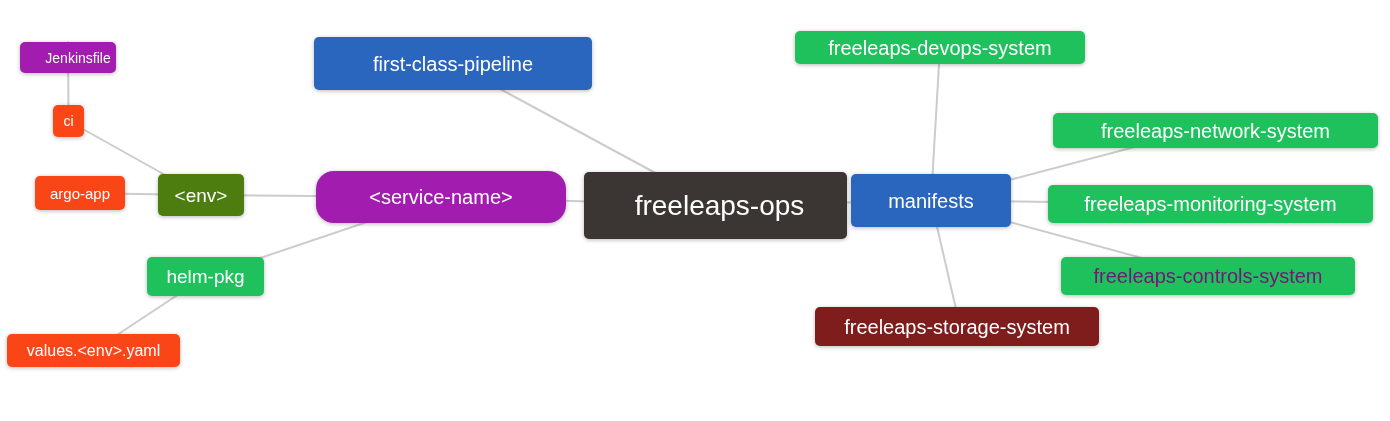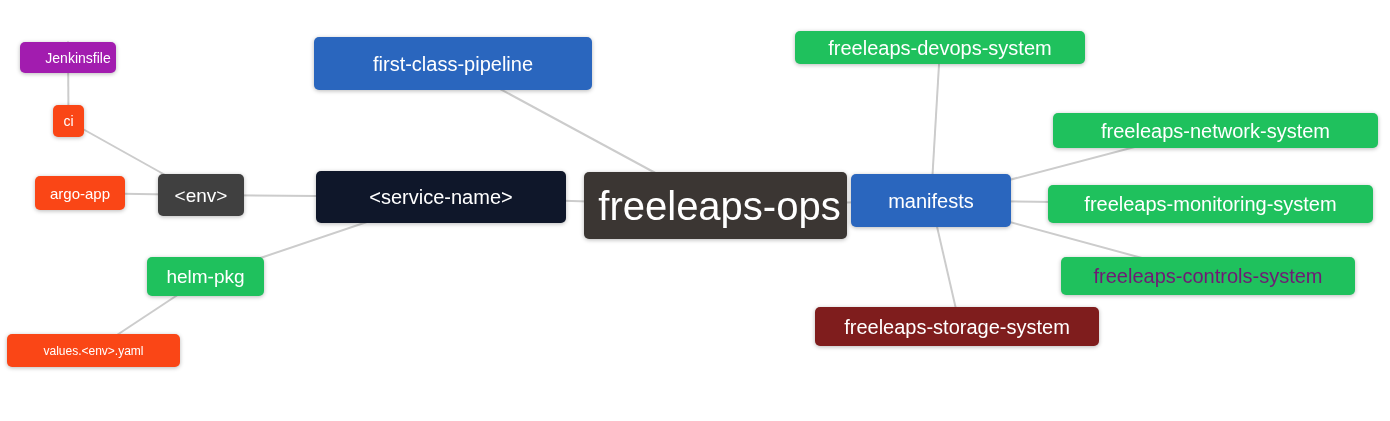--- a/index.html
+++ b/index.html
@@ -17,25 +17,25 @@
     color:#ffffff;
     border-radius:5px;
     box-shadow:0 1px 4px rgba(0,0,0,.28);
     white-space:nowrap;
     cursor:pointer;
     box-sizing:border-box;
     line-height:1;
   }
   .t-xs{font-size:14px;}
   .t-sm{font-size:15px;}
-  .t-sm2{font-size:12px;}
+  .t-sm2{font-size:16px;}
   .t-md{font-size:19px;}
   .t-sys{font-size:20px;}
   .t-lg{font-size:20px;}
-  .t-xl{font-size:40px;padding-left:8px;}
+  .t-xl{font-size:28px;padding-left:8px;}
 </style>
 </head>
 <body>
 
 <div id="stage">
     <svg width="1390" height="421" id="edge-layer">
       <line x1="68" y1="41.5" x2="68.5" y2="121" stroke="#CCCCCC" stroke-width="2"></line>
       <line x1="68.5" y1="121" x2="201" y2="195" stroke="#CCCCCC" stroke-width="2"></line>
       <line x1="77" y1="193" x2="201" y2="195" stroke="#CCCCCC" stroke-width="2"></line>
       <line x1="201" y1="195" x2="441" y2="197" stroke="#CCCCCC" stroke-width="2"></line>
@@ -46,25 +46,25 @@
       <line x1="715.5" y1="205.5" x2="931" y2="200.5" stroke="#CCCCCC" stroke-width="2"></line>
       <line x1="931" y1="200.5" x2="940" y2="47.5" stroke="#CCCCCC" stroke-width="2"></line>
       <line x1="931" y1="200.5" x2="1197.5" y2="130.5" stroke="#CCCCCC" stroke-width="2"></line>
       <line x1="931" y1="200.5" x2="1210.5" y2="204" stroke="#CCCCCC" stroke-width="2"></line>
       <line x1="931" y1="200.5" x2="1208" y2="276" stroke="#CCCCCC" stroke-width="2"></line>
       <line x1="931" y1="200.5" x2="960" y2="326.5" stroke="#CCCCCC" stroke-width="2"></line>
     </svg>
     <div class="node t-xs" style="left: 20px; top: 42px; width: 96px; height: 31px; background: #a21caf; color: rgb(255, 255, 255); padding-left: 20px;">Jenkinsfile</div>
     <div class="node t-xs" style="left: 53px; top: 105px; width: 31px; height: 32px; background: rgb(250, 70, 22); color: rgb(255, 255, 255);">ci</div>
     <div class="node t-sm" style="left: 35px; top: 176px; width: 90px; height: 34px; background: rgb(250, 70, 22); color: rgb(255, 255, 255);">argo-app</div>
-    <div class="node t-md" style="left: 158px; top: 174px; width: 86px; height: 42px; background: #404040; color: rgb(255, 255, 255);">&lt;env&gt;</div>
+    <div class="node t-md" style="left: 158px; top: 174px; width: 86px; height: 42px; background: #4d7c0f; color: rgb(255, 255, 255);">&lt;env&gt;</div>
     <div class="node t-md" style="left: 147px; top: 257px; width: 117px; height: 39px; background: rgb(31, 193, 93); color: rgb(255, 255, 255);">helm-pkg</div>
     <div class="node t-sm2" style="left: 7px; top: 334px; width: 173px; height: 33px; background: rgb(250, 70, 22); color: rgb(255, 255, 255);">values.&lt;env&gt;.yaml</div>
     <div class="node t-lg" style="left: 314px; top: 37px; width: 278px; height: 53px; background: rgb(42, 102, 190); color: rgb(255, 255, 255);">first-class-pipeline</div>
-    <div class="node t-lg" style="left: 316px; top: 171px; width: 250px; height: 52px; background: #0f172a; color: rgb(255, 255, 255);">&lt;service-name&gt;</div>
+    <div class="node t-lg" style="left: 316px; top: 171px; width: 250px; height: 52px; background: #a21caf; color: rgb(255, 255, 255); border-radius: 18px;">&lt;service-name&gt;</div>
     <div class="node t-xl" style="left: 584px; top: 172px; width: 263px; height: 67px; background: rgb(59, 54, 51); color: rgb(255, 255, 255);">freeleaps-ops</div>
     <div class="node t-lg" style="left: 851px; top: 174px; width: 160px; height: 53px; background: rgb(42, 102, 190); color: rgb(255, 255, 255);">manifests</div>
     <div class="node t-sys" style="left: 795px; top: 31px; width: 290px; height: 33px; background: rgb(31, 193, 93); color: rgb(255, 255, 255);">freeleaps-devops-system</div>
     <div class="node t-sys" style="left: 1053px; top: 113px; width: 325px; height: 35px; background: rgb(31, 193, 93); color: rgb(255, 255, 255);">freeleaps-network-system</div>
     <div class="node t-sys" style="left: 1048px; top: 185px; width: 325px; height: 38px; background: rgb(31, 193, 93); color: rgb(255, 255, 255);">freeleaps-monitoring-system</div>
     <div class="node t-sys" style="left: 1061px; top: 257px; width: 294px; height: 38px; background: rgb(31, 193, 93); color: #701a75;">freeleaps-controls-system</div>
     <div class="node t-sys" style="left: 815px; top: 307px; width: 284px; height: 39px; background: #7f1d1d; color: rgb(255, 255, 255);">freeleaps-storage-system</div>
   </div>
 
 </body></html>

